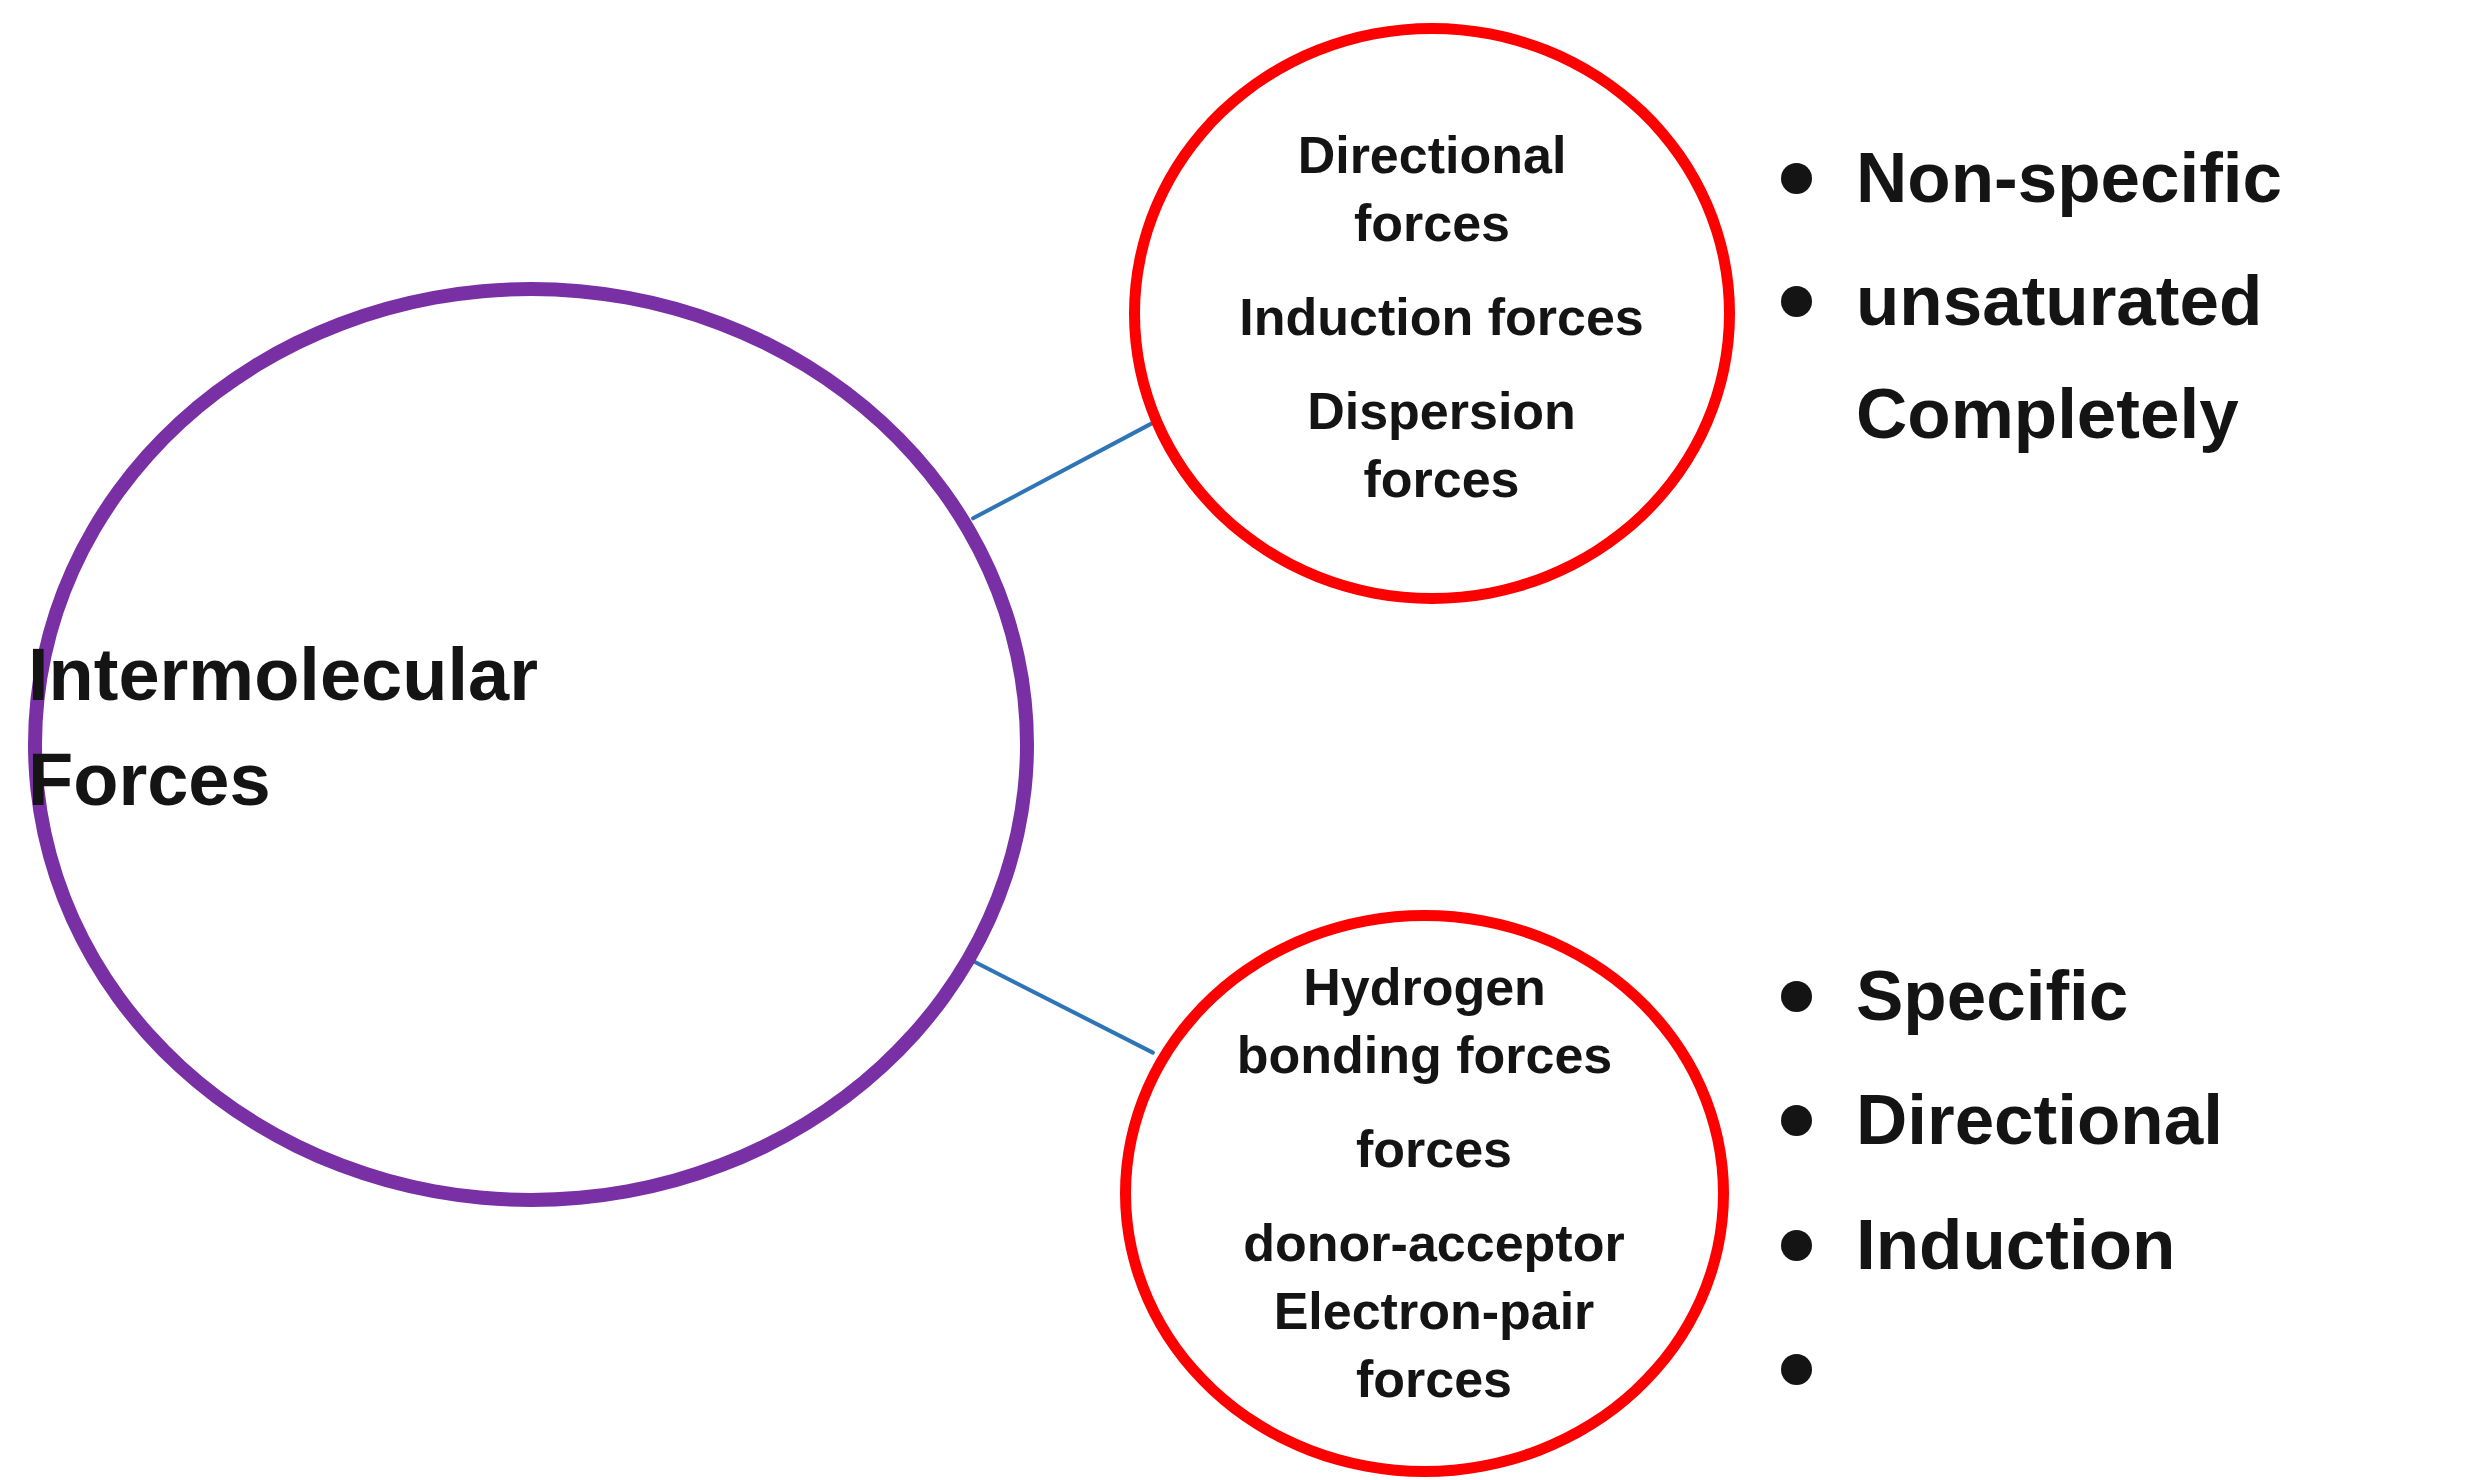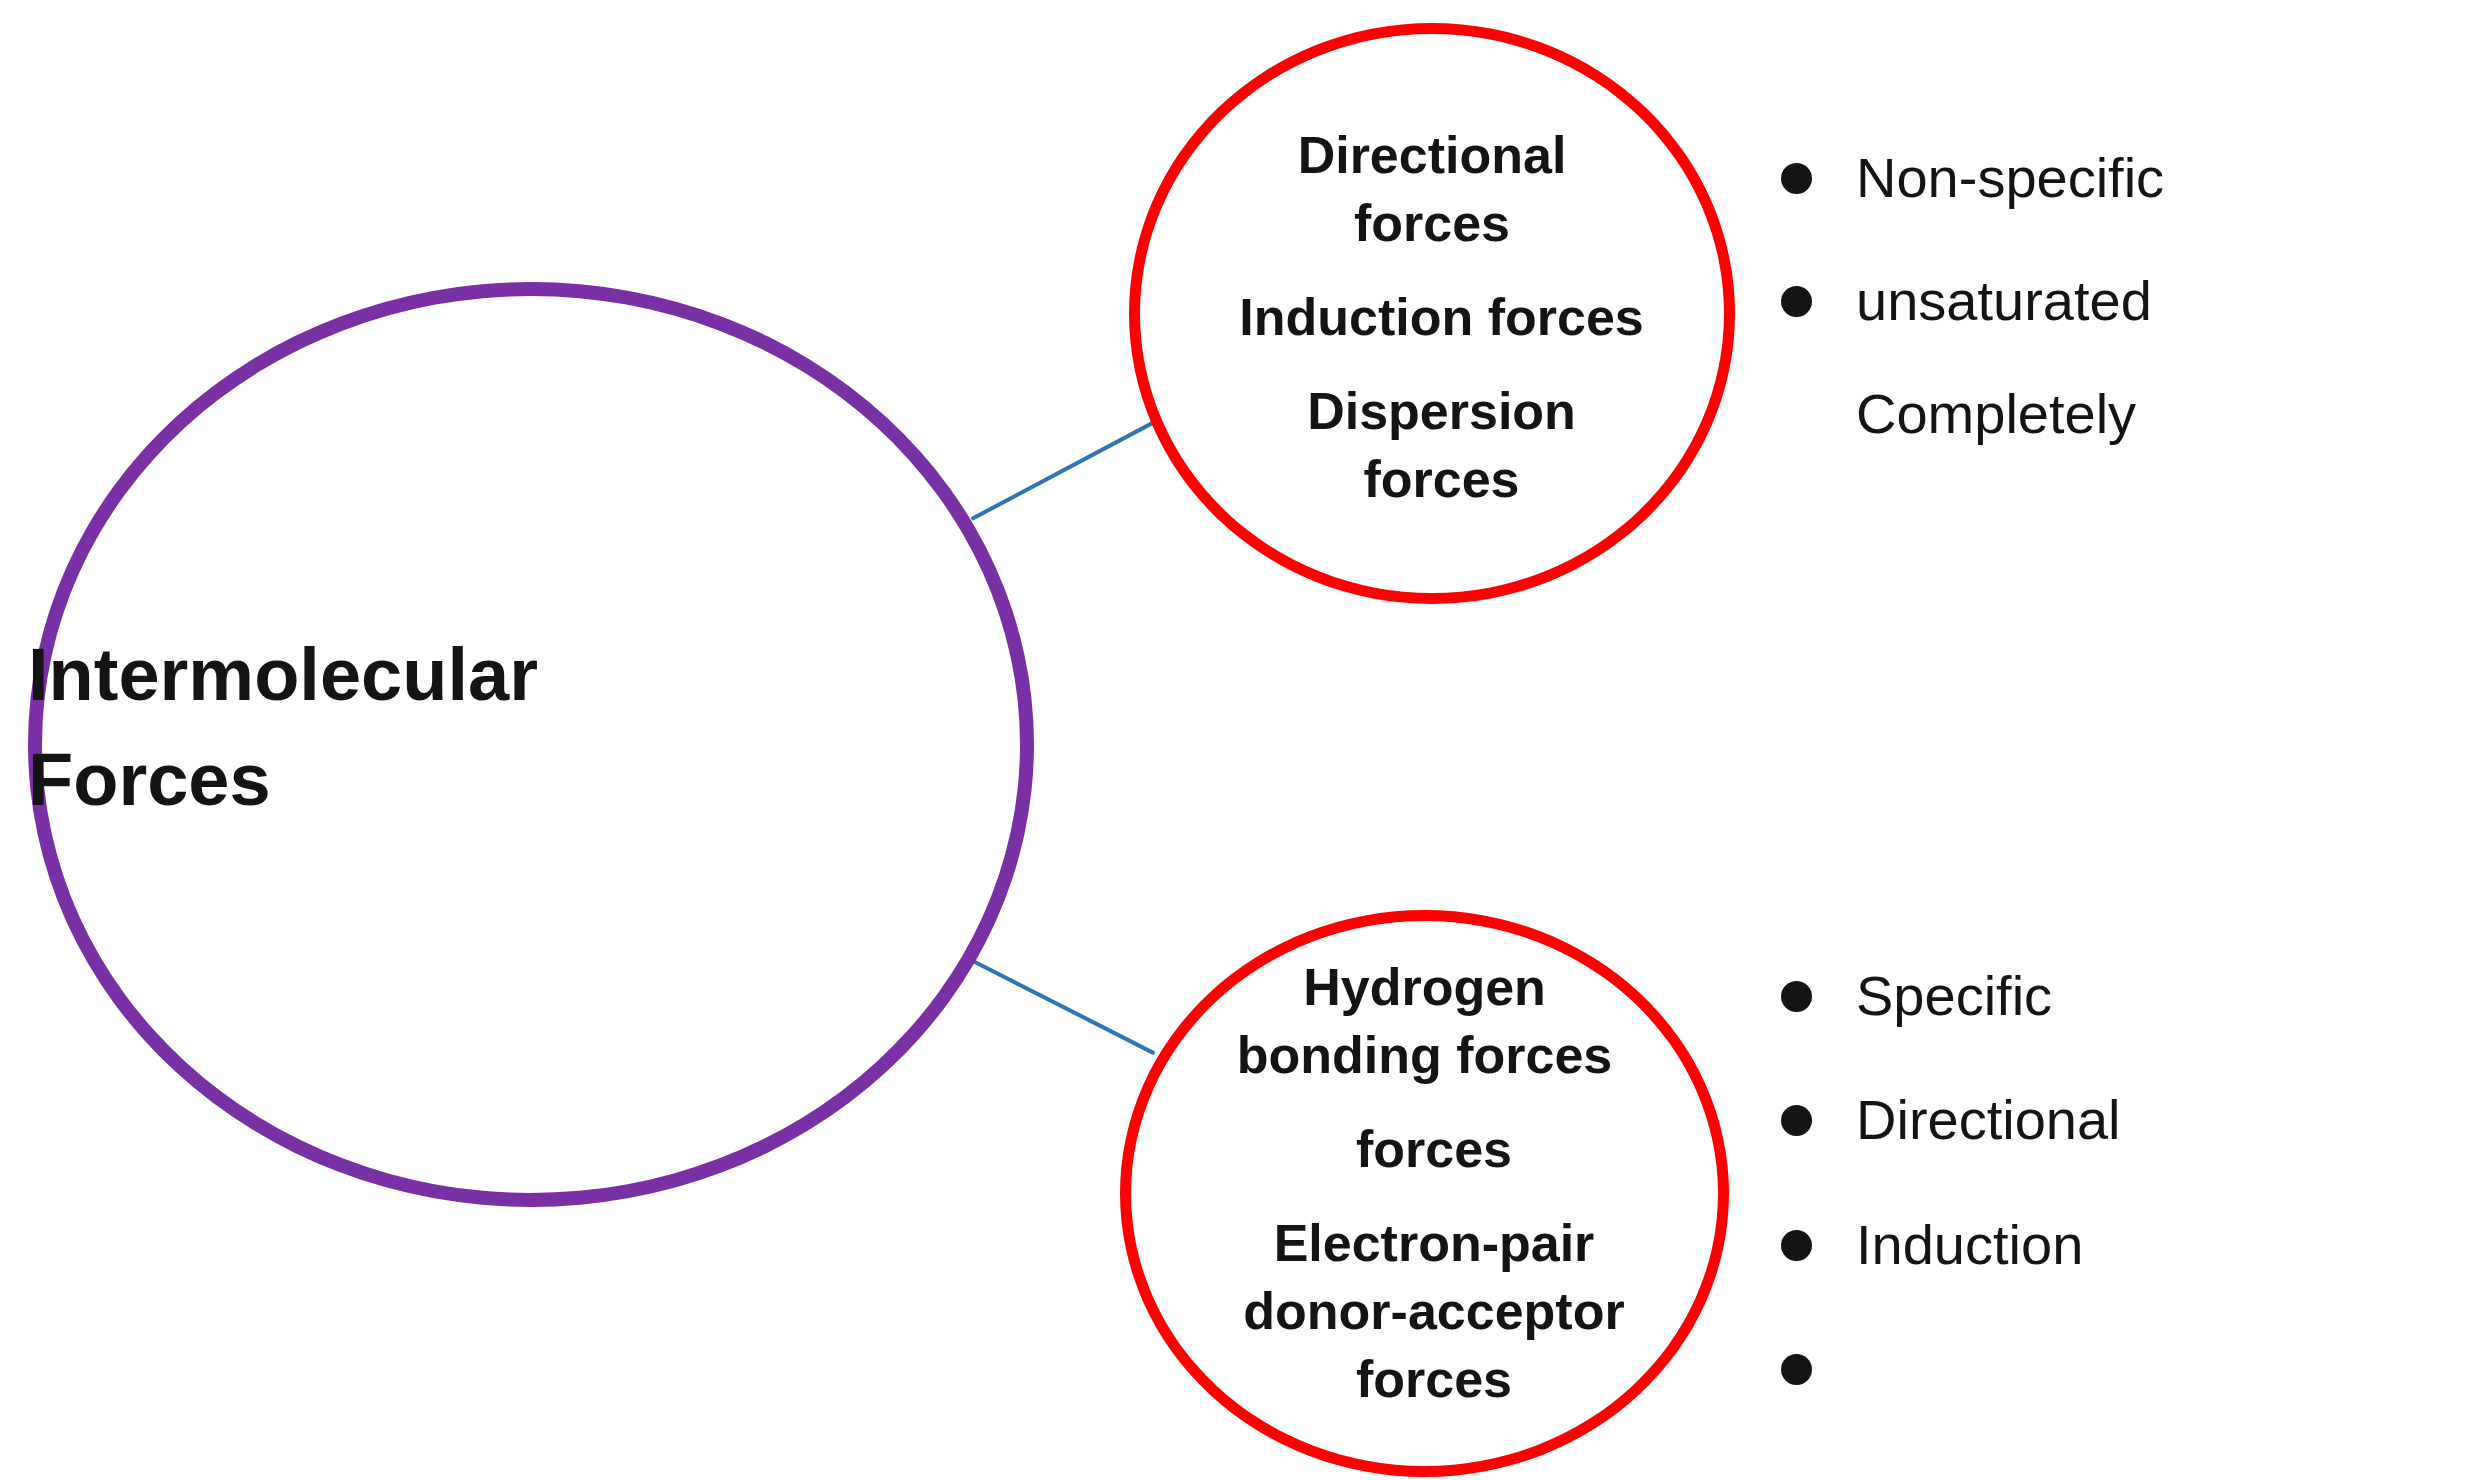--- a/index.html
+++ b/index.html
@@ -91,22 +91,22 @@
   .bullet-list.top .bullet-item { margin-bottom: 9.7px; }
   .bullet-list.bottom .bullet-item { margin-bottom: 11.3px; }
   .bullet-dot {
     flex: 0 0 auto;
     width: 31px; height: 31px;
     margin: 42px 44px 0 0;
     border-radius: 50%;
     background: var(--ink, #111);
   }
   .bullet-text {
-    font-size: 56px;
-    font-weight: 400;
+    font-size: 71px;
+    font-weight: 700;
     line-height: 113px;
     color: var(--ink, #111);
     white-space: nowrap;
   }
 </style>
 </head>
 <body>
 
 <div class="canvas">
 
@@ -142,22 +142,22 @@
 
   <div class="circle-text bottom">
     <div class="para">
       <div>Hydrogen</div>
       <div>bonding forces</div>
     </div>
     <div class="para">
       <div>forces</div>
     </div>
     <div class="para">
+      <div>donor-acceptor</div>
       <div>Electron-pair</div>
-      <div>donor-acceptor</div>
       <div>forces</div>
     </div>
   </div>
 
   <div class="bullet-list top">
     <div class="bullet-item">
       <span class="bullet-dot"></span>
       <span class="bullet-text">Non-specific</span>
     </div>
     <div class="bullet-item">

